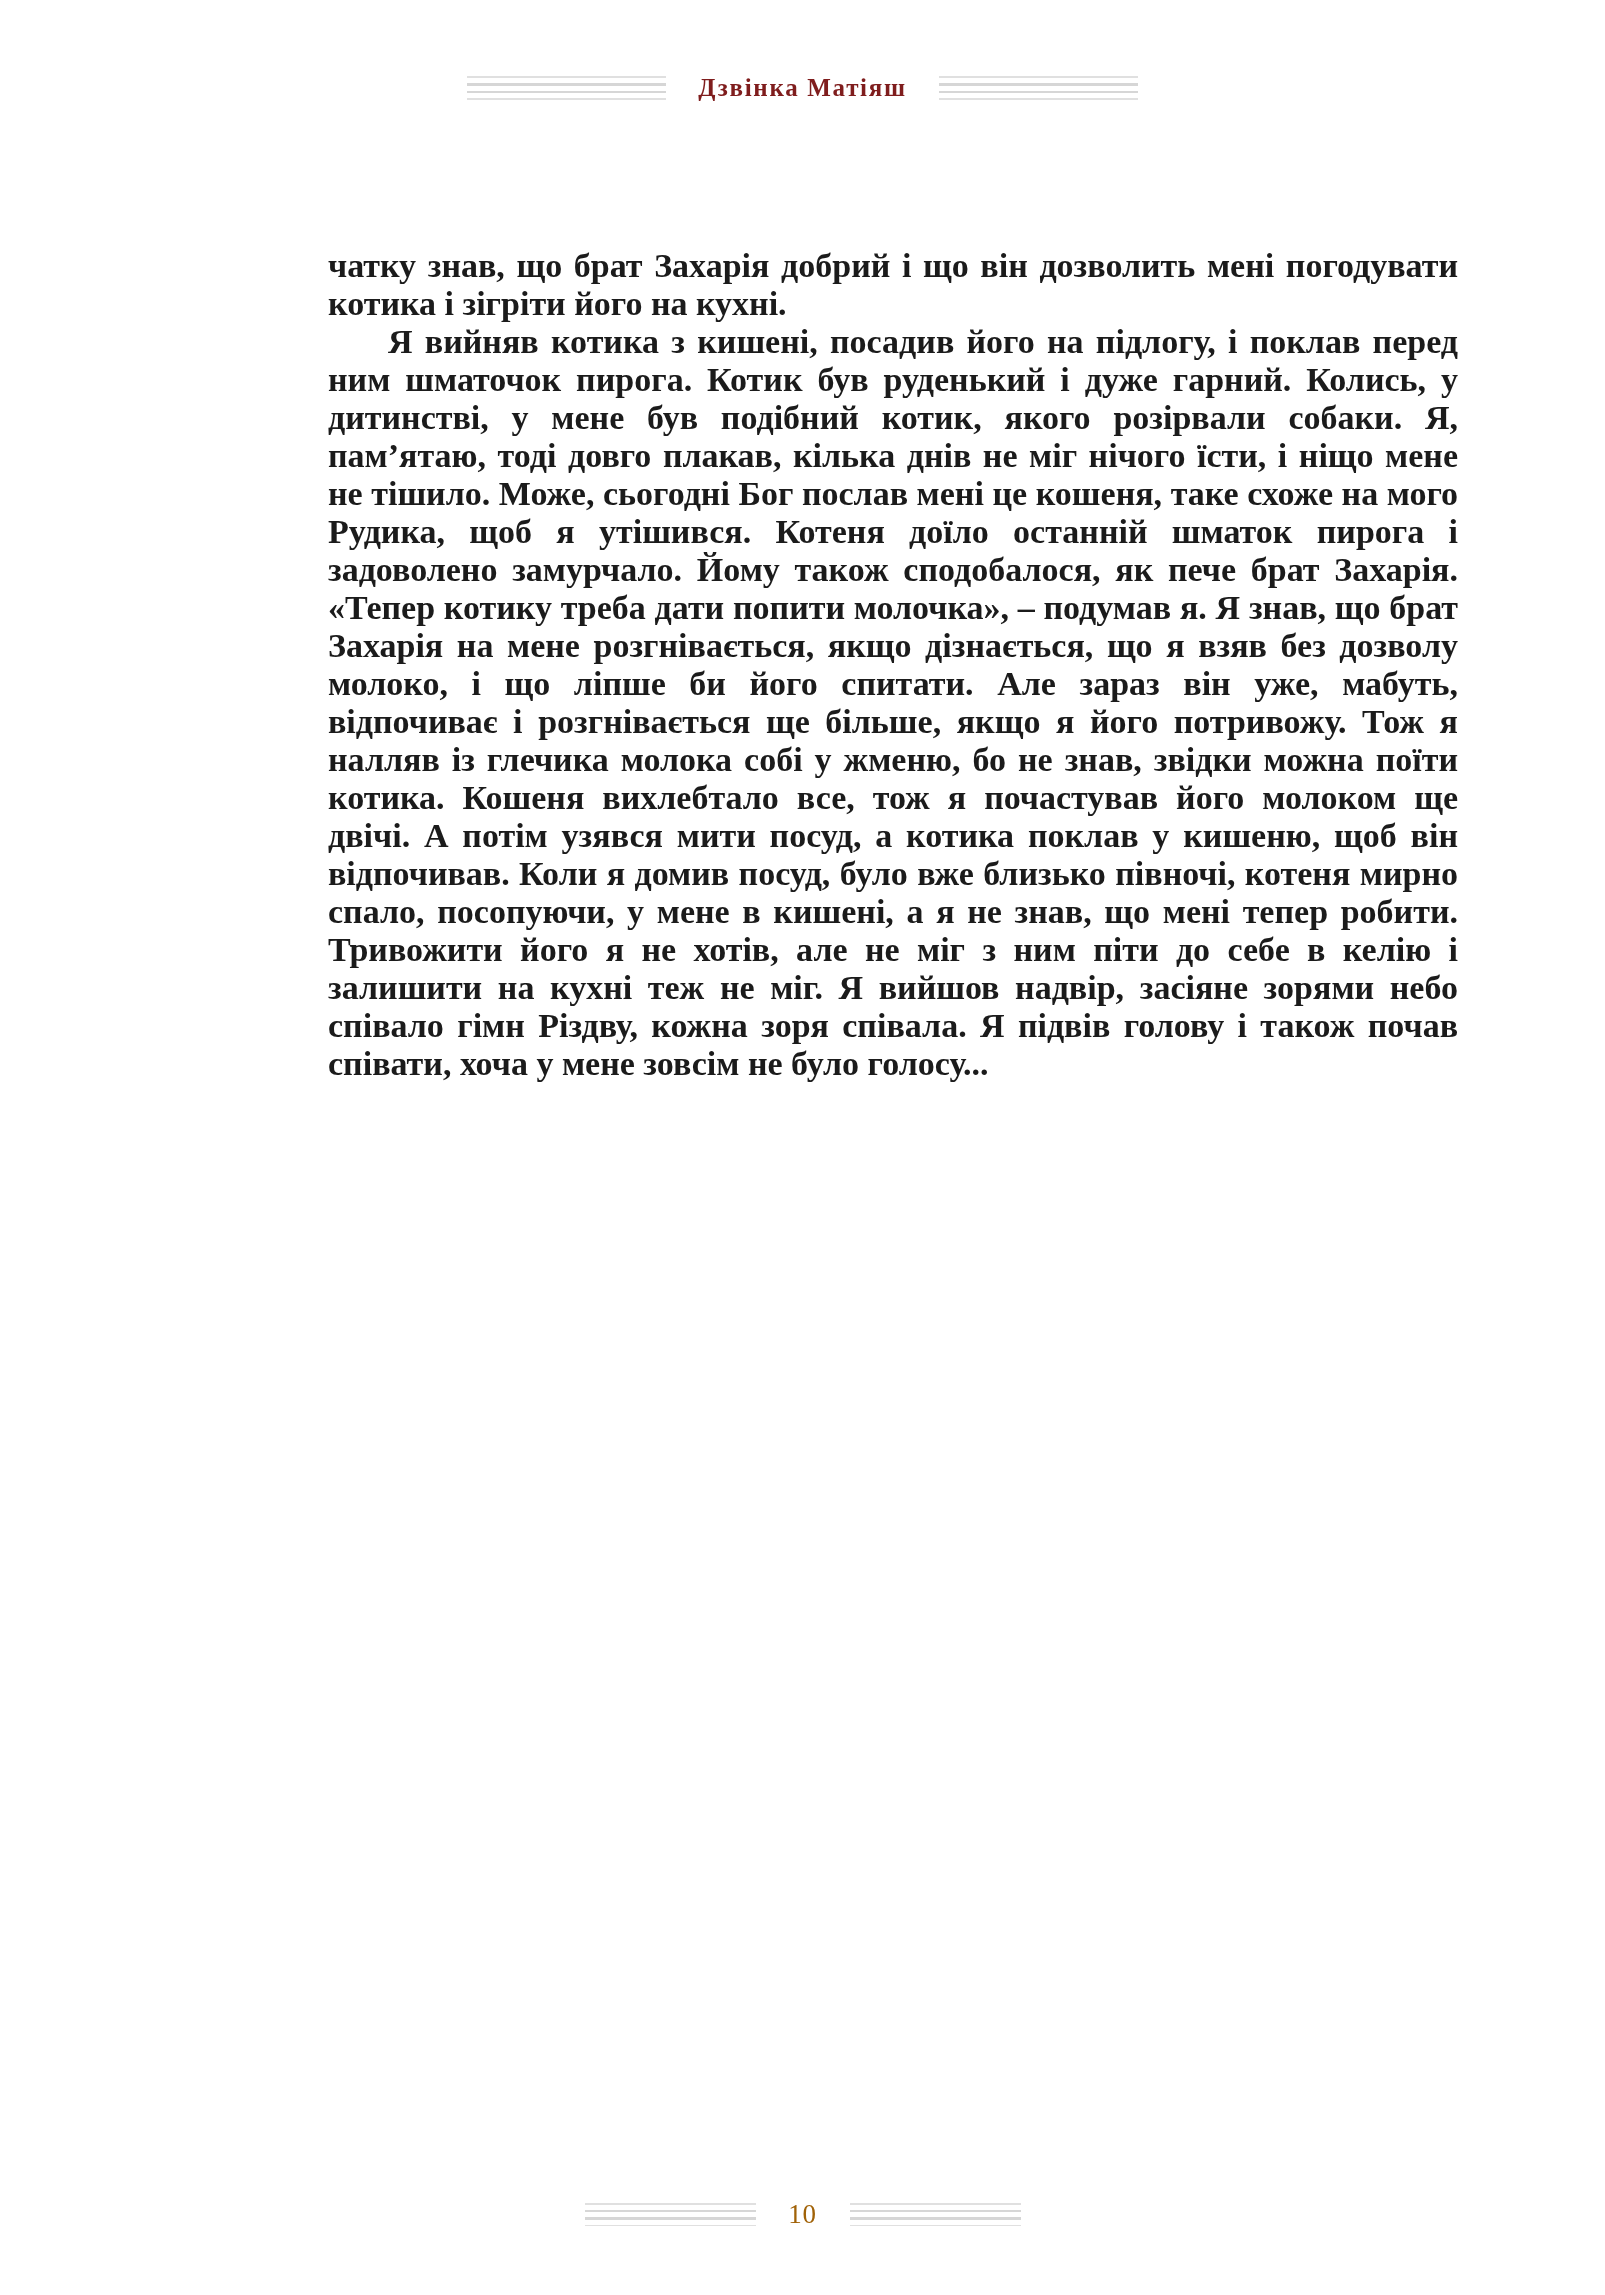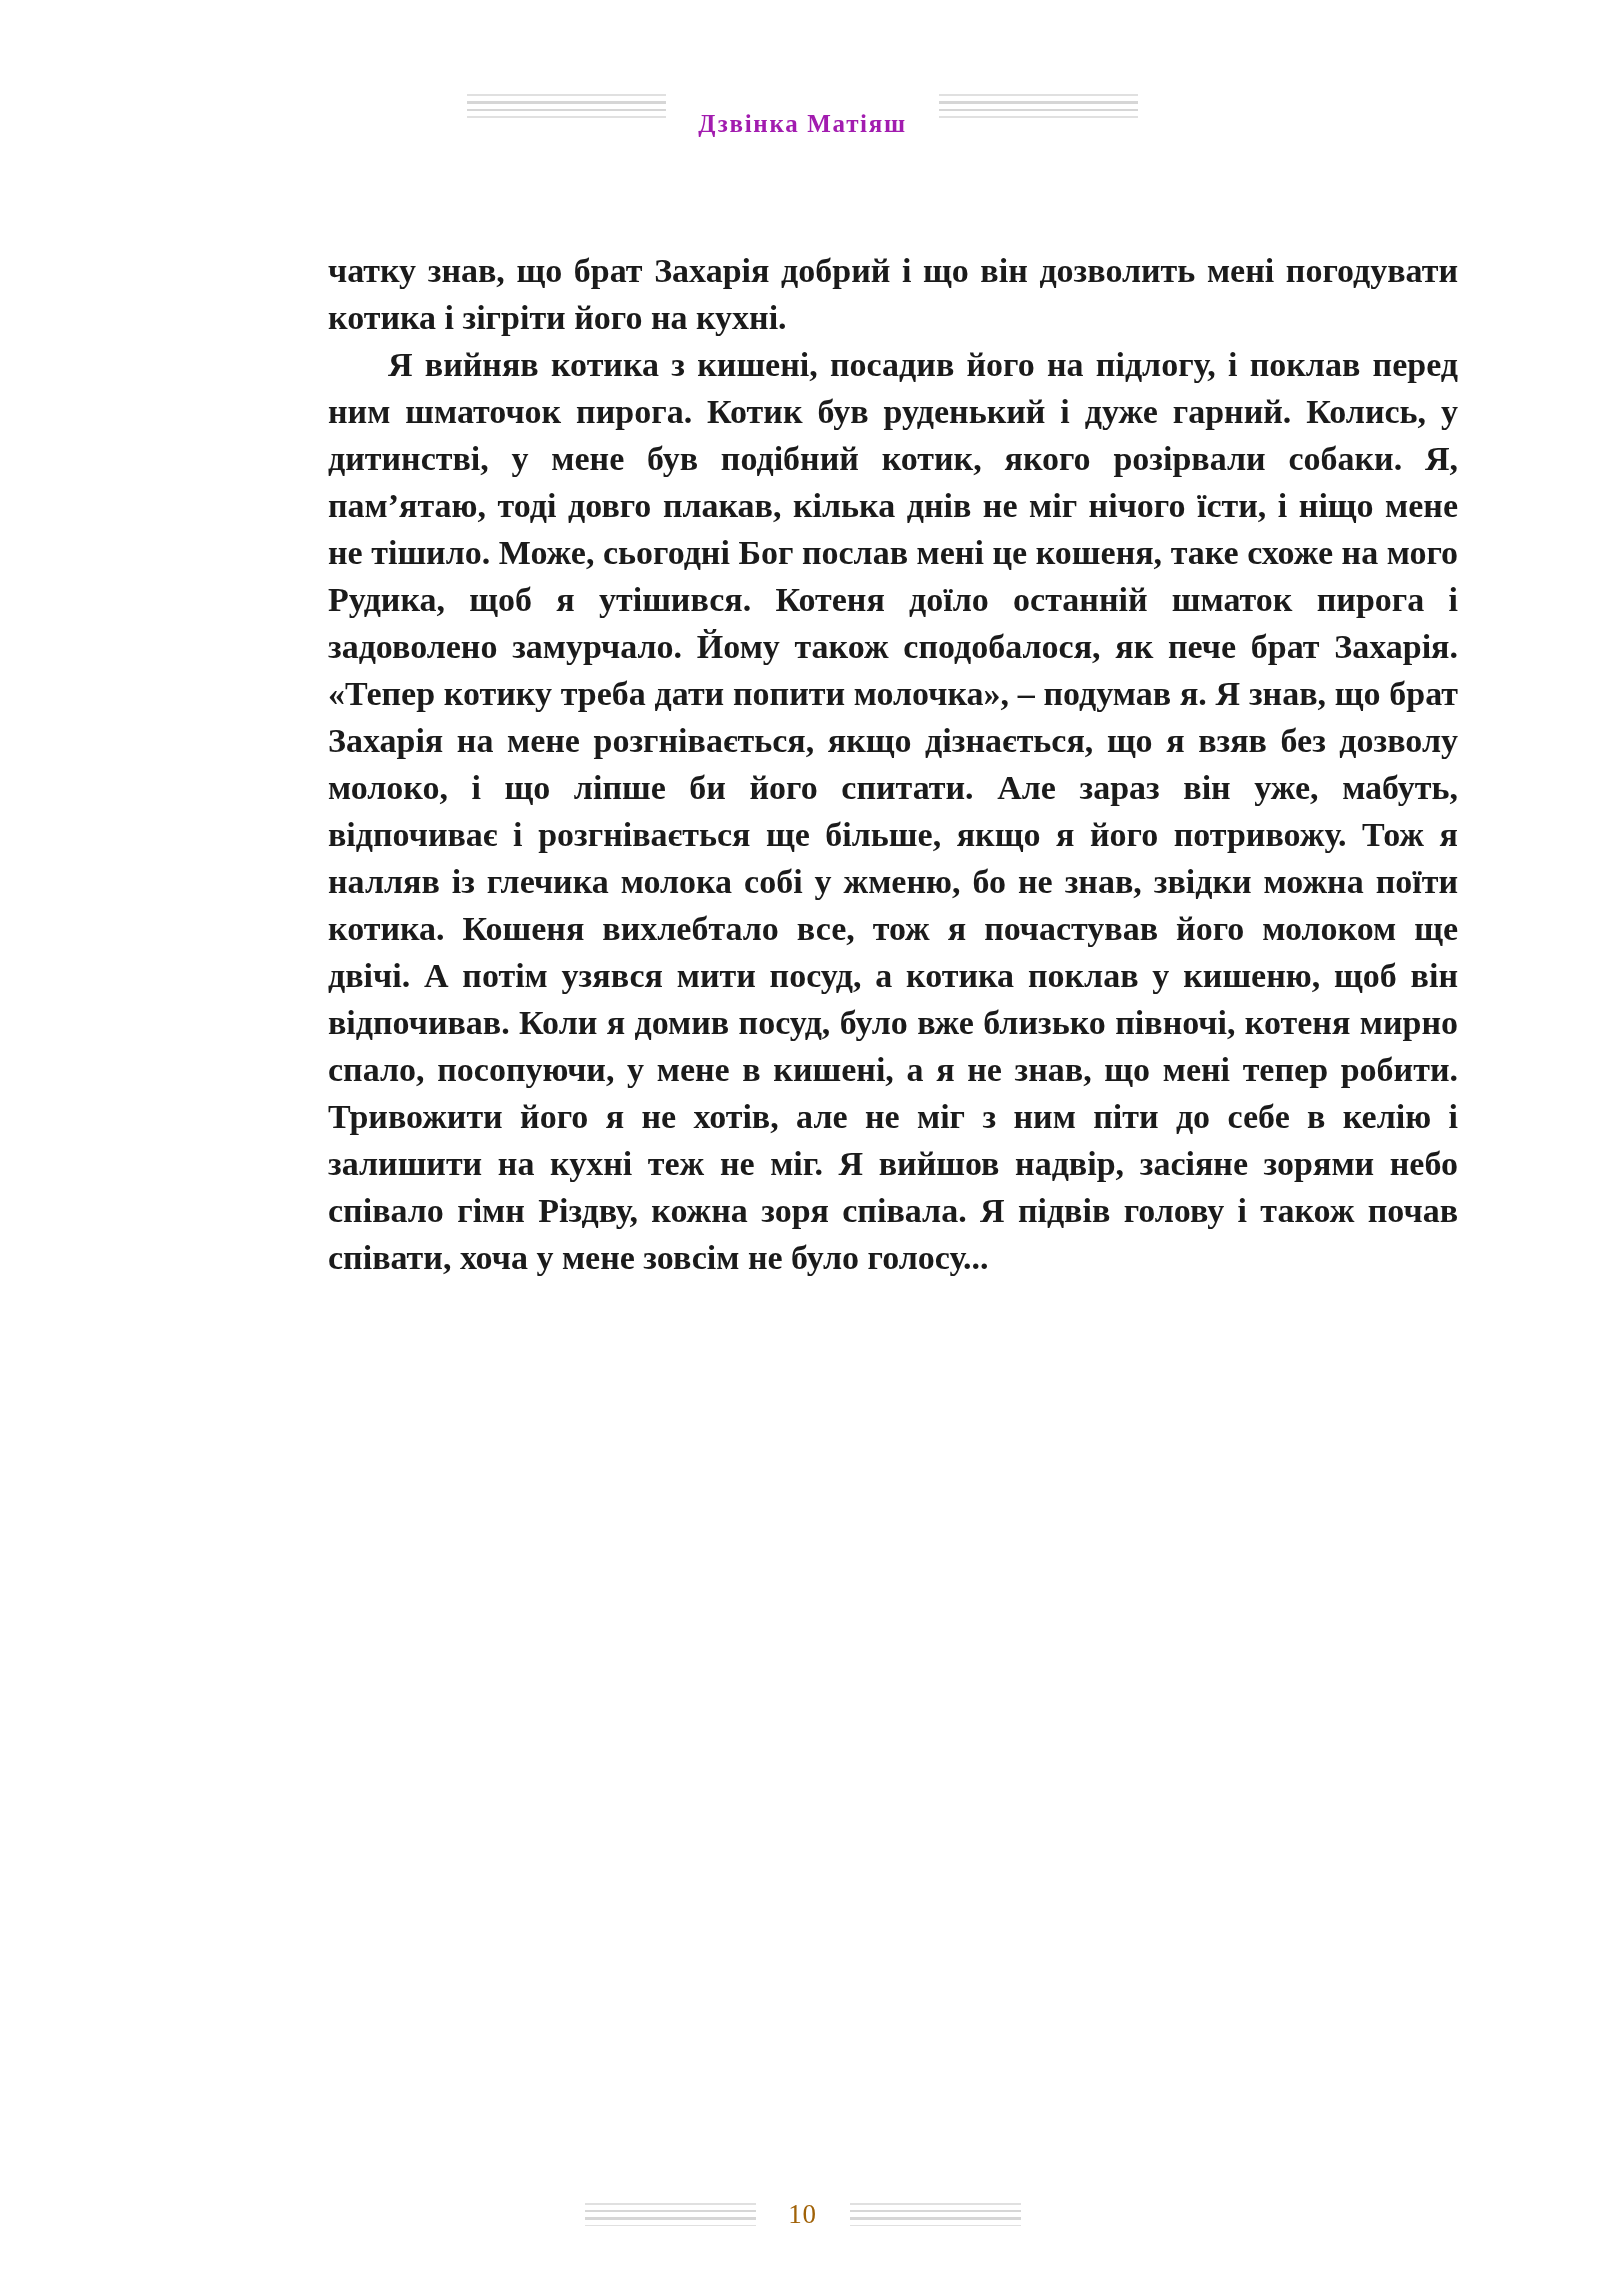--- a/index.html
+++ b/index.html
@@ -45,38 +45,37 @@
   }
   .rule-group .rule.thin {
     height: 1.7px;
     background: #e0e0e0;
   }
 
   .running-head .author {
     font-size: 25px;
     font-weight: 700;
     letter-spacing: 1.7px;
-    color: #a21caf;
+    color: #7f1d1d;
     white-space: nowrap;
     font-family: "Liberation Serif", "DejaVu Serif", serif;
-    margin-top: 36px;
   }
 
   
   .text-column {
     position: absolute;
     left: 328px;
     top: 247px;
     width: 1130px;
     text-align: justify;
     text-justify: inter-word;
     color: #1b1b1b;
     font-size: 34px;
     font-weight: 700;
-    line-height: 47px;
+    line-height: 38px;
     font-family: "Liberation Serif", "DejaVu Serif", serif;
     -webkit-font-smoothing: none;
   }
 
   .text-column p {
     margin: 0;
     text-indent: 0;
     hyphens: manual;
   }
 

